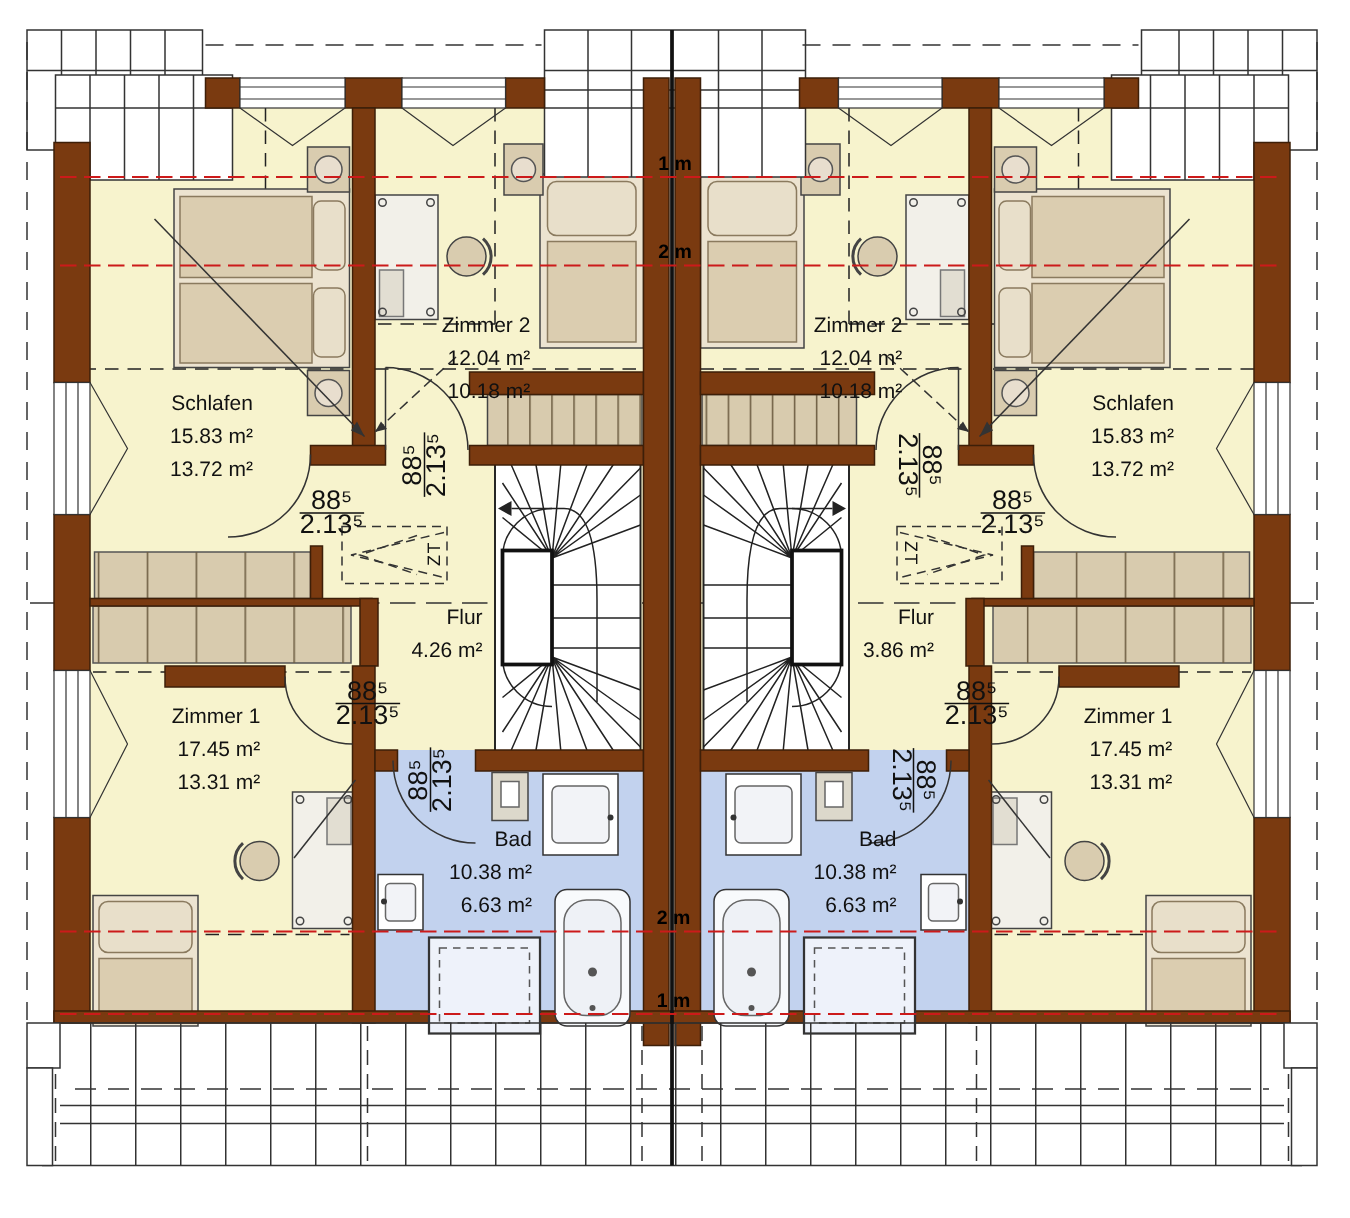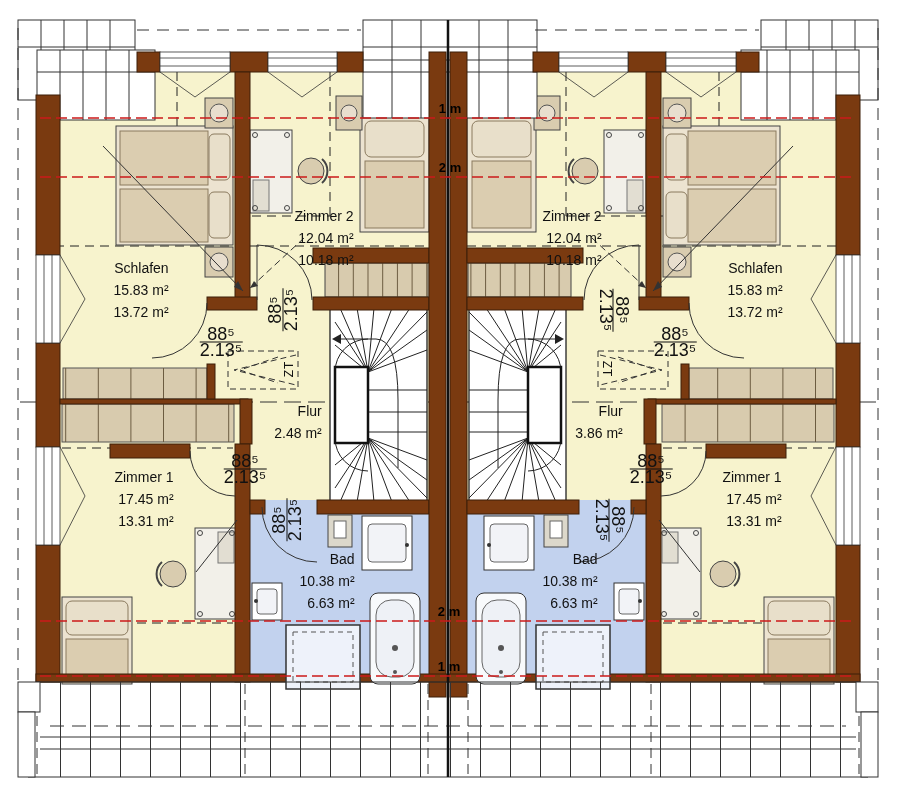--- a/index.html
+++ b/index.html
@@ -373,21 +373,21 @@
   <div>12.04 m²</div>
   <div>10.18 m²</div>
 </div>
 <div class="rlabel" style="left:144px;top:499px">
   <div>Zimmer 1</div>
   <div>17.45 m²</div>
   <div>13.31 m²</div>
 </div>
 <div class="rlabel" style="left:298px;top:422px">
   <div>Flur</div>
-  <div>2.48 m²</div>
+  <div>4.26 m²</div>
 </div>
 <div class="rlabel" style="left:327px;top:581px">
   <div>Bad</div>
   <div>10.38 m²</div>
   <div>6.63 m²</div>
 </div>
 
 <div class="rlabel" style="left:755px;top:290px">
   <div>Schlafen</div>
   <div>15.83 m²</div>

